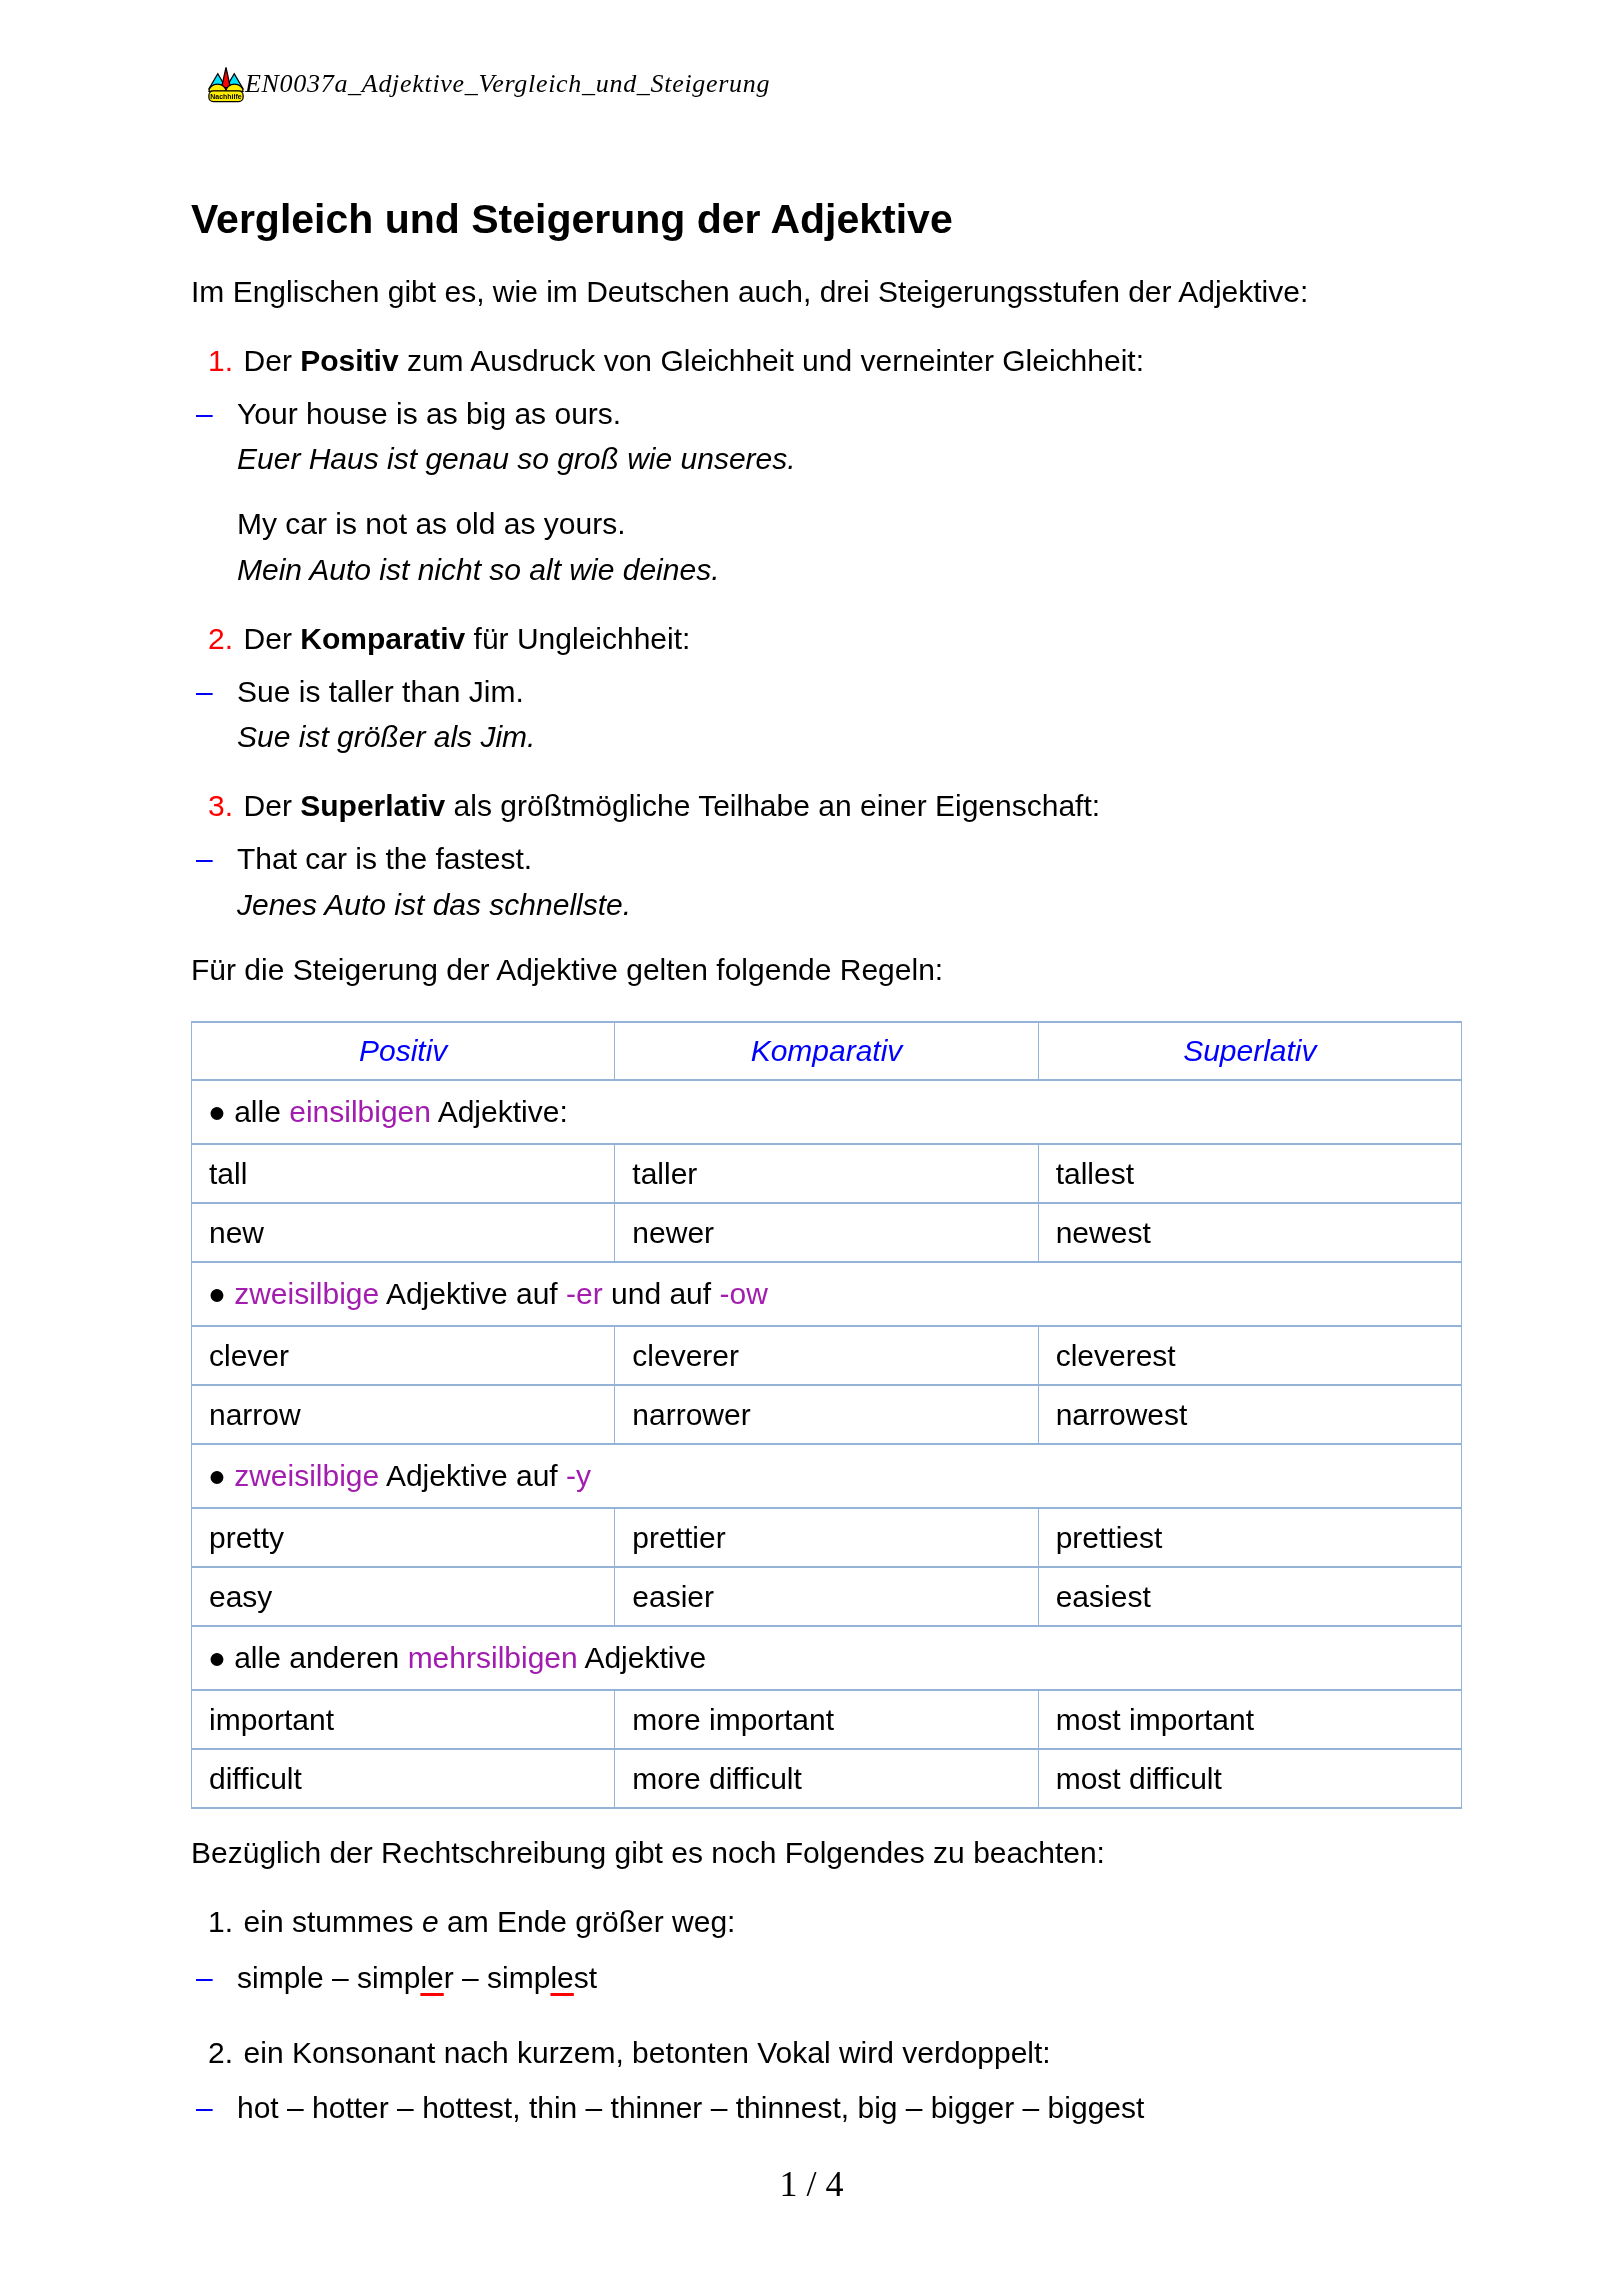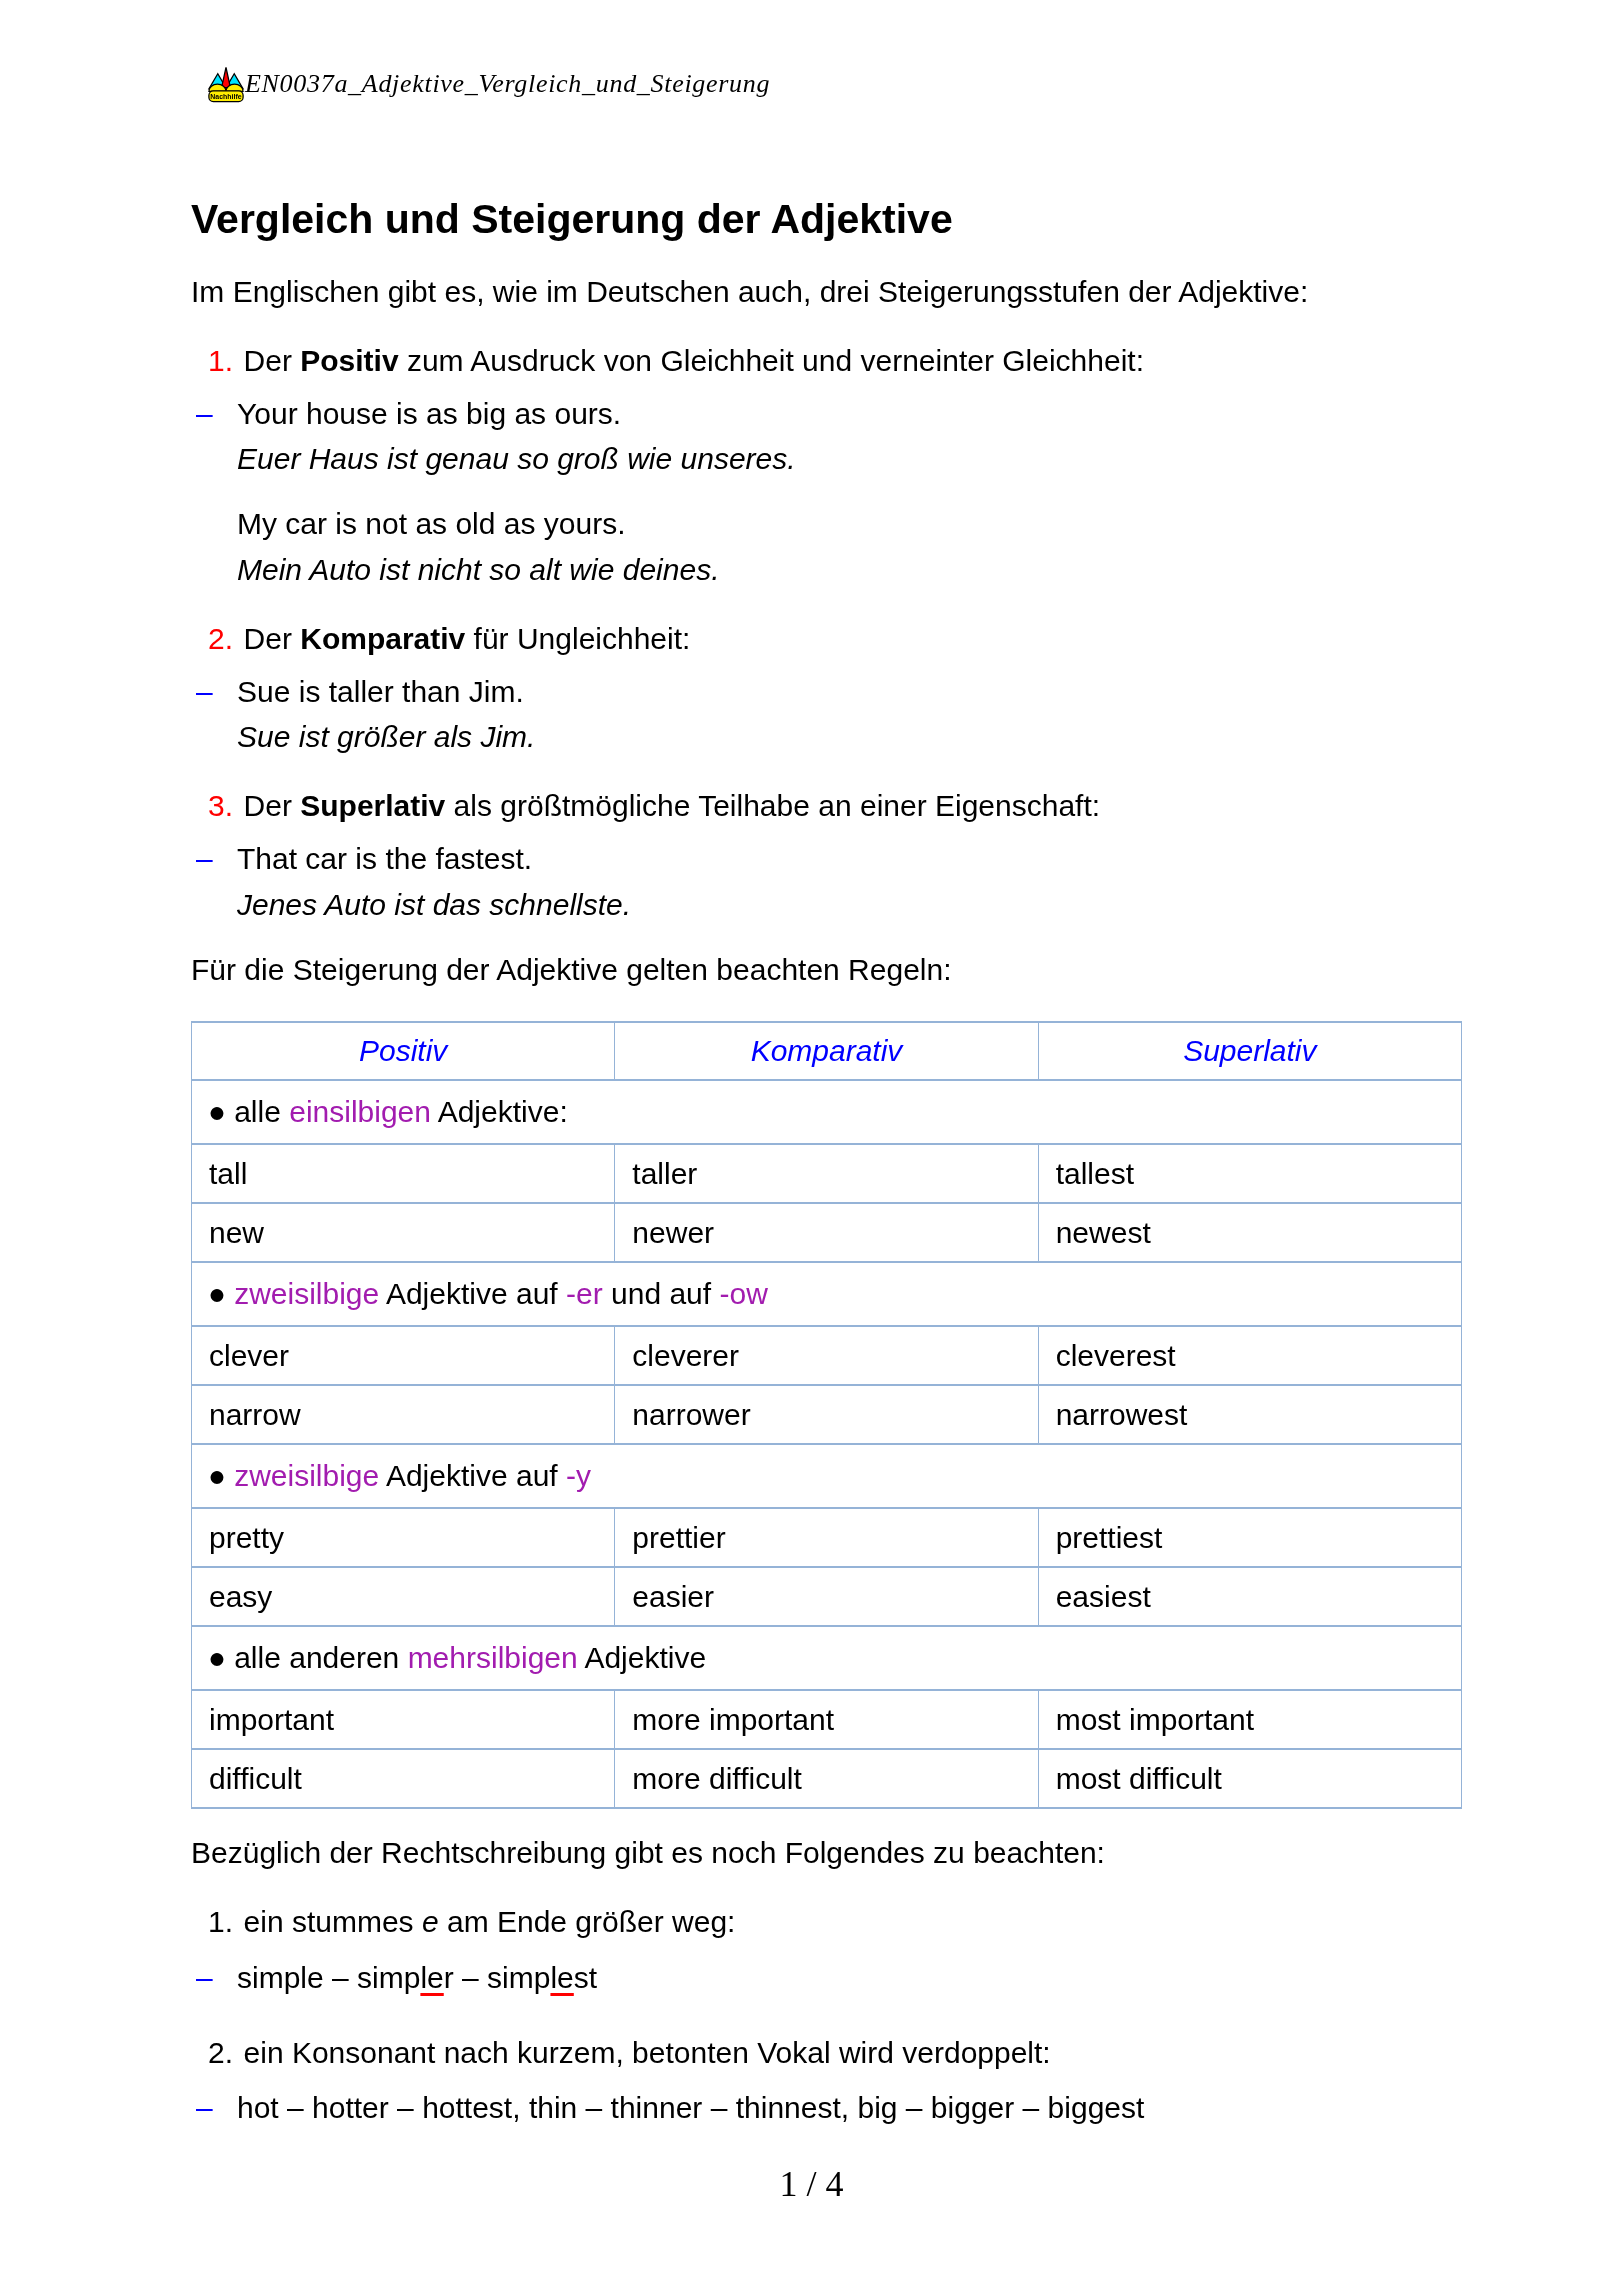--- a/index.html
+++ b/index.html
@@ -103,21 +103,21 @@
   <div class="bline numbered mt-h">
     <span class="num red">3.</span>
     <span><span>Der </span><span class="bold">Superlativ</span><span> als größtmögliche Teilhabe an einer Eigenschaft:</span></span>
   </div>
   <div class="bline example mt-ex">
     <span class="dash">–</span>
     <span><span>That car is </span><span class="c-red">the fastest</span><span>.</span></span>
   </div>
   <div class="bline german mt-de"><span>Jenes Auto ist das schnellste.</span></div>
 
-  <p class="bline table-intro"><span>Für die Steigerung der Adjektive gelten beachten Regeln:</span></p>
+  <p class="bline table-intro"><span>Für die Steigerung der Adjektive gelten folgende Regeln:</span></p>
 
   <table class="adj-table">
     <tbody>
         <tr>
       <th><span>Positiv</span></th>
       <th><span>Komparativ</span></th>
       <th><span>Superlativ</span></th>
     </tr>
     <tr>
           <td class="cat" colspan="3"><span class="c-red">● </span><span>alle </span><span class="c-blue">einsilbigen</span><span> Adjektive:</span></td>

